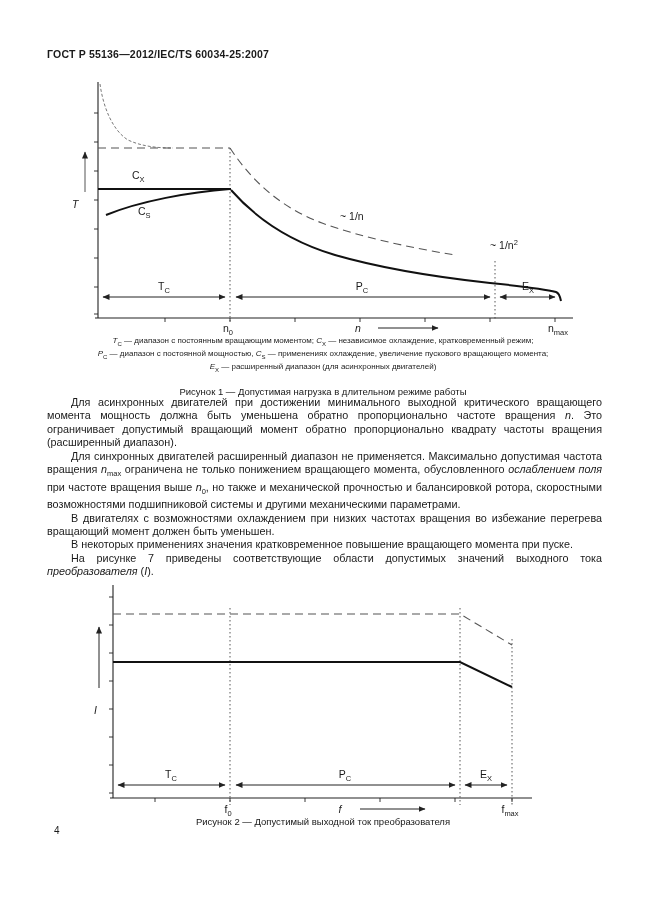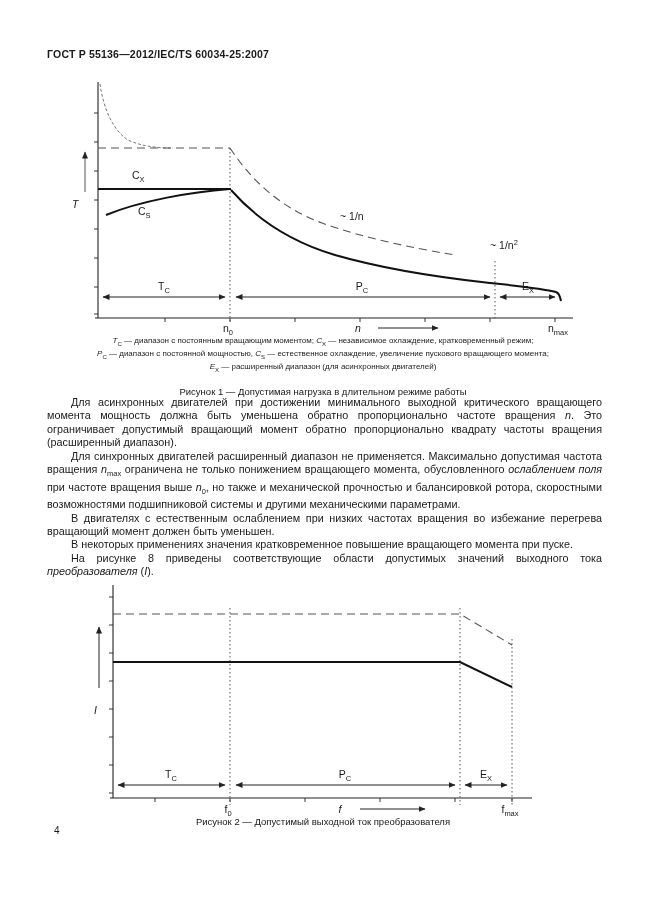--- a/index.html
+++ b/index.html
@@ -79,32 +79,32 @@
     <text x="488" y="212" text-anchor="middle"><tspan class="var">E</tspan><tspan class="ss" dy="2.5">X</tspan></text>
 
     <text x="188" y="254" text-anchor="middle"><tspan class="var">n</tspan><tspan class="ss" dy="2.5">0</tspan></text>
     <text class="var" x="318" y="254" text-anchor="middle">n</text>
     <line x1="338" y1="250" x2="398" y2="250" stroke="#222" stroke-width="1" marker-end="url(#ah1)"></line>
     <text x="518" y="254" text-anchor="middle"><tspan class="var">n</tspan><tspan class="ss" dy="2.5">max</tspan></text>
   </svg>
 
   <div class="legend">
     <div><i>T</i><sub>C</sub><span> — диапазон с постоянным вращающим моментом; </span><i>C</i><sub>X</sub><span> — независимое охлаждение, кратковременный режим;</span></div>
-    <div><i>P</i><sub>C</sub><span> — диапазон с постоянной мощностью, </span><i>C</i><sub>S</sub><span> — естественное охлаждение, увеличение пускового вращающего момента;</span></div>
+    <div><i>P</i><sub>C</sub><span> — диапазон с постоянной мощностью, </span><i>C</i><sub>S</sub><span> — применениях охлаждение, увеличение пускового вращающего момента;</span></div>
     <div><i>E</i><sub>X</sub><span> — расширенный диапазон (для асинхронных двигателей)</span></div>
   </div>
 
   <div class="cap cap1">Рисунок 1 — Допустимая нагрузка в длительном режиме работы</div>
 
   <div class="bodytx">
     <p><span>Для асинхронных двигателей при достижении минимального выходной критического вращающего момента мощность должна быть уменьшена обратно пропорционально частоте вращения </span><i>n</i><span>. Это ограничивает допустимый вращающий момент обратно пропорционально квадрату частоты вращения (расширенный диапазон).</span></p>
     <p><span>Для синхронных двигателей расширенный диапазон не применяется. Максимально допустимая частота вращения </span><i>n</i><sub>max</sub><span> ограничена не только понижением вращающего момента, обусловленного </span><i>ослаблением поля</i><span> при частоте вращения выше </span><i>n</i><sub>0</sub><span>, но также и механической прочностью и балансировкой ротора, скоростными возможностями подшипниковой системы и другими механическими параметрами.</span></p>
-    <p><span>В двигателях с естественным ослаблением при низких частотах вращения во избежание перегрева вращающий момент должен быть уменьшен.</span></p>
+    <p><span>В двигателях с возможностями охлаждением при низких частотах вращения во избежание перегрева вращающий момент должен быть уменьшен.</span></p>
     <p><span>В некоторых применениях значения кратковременное повышение вращающего момента при пуске.</span></p>
-    <p><span>На рисунке 8 приведены соответствующие области допустимых значений выходного тока </span><i>преобразователя</i><span> (</span><i>I</i><span>).</span></p>
+    <p><span>На рисунке 7 приведены соответствующие области допустимых значений выходного тока </span><i>преобразователя</i><span> (</span><i>I</i><span>).</span></p>
   </div>
 
   <svg class="fig" style="left:40px;top:583px;" width="560" height="235" viewBox="0 0 560 235">
     <defs>
       <marker id="ah2" markerWidth="9" markerHeight="8" refX="6.5" refY="3" orient="auto-start-reverse" markerUnits="userSpaceOnUse">
         <path d="M0,0 L7,3 L0,6 z" fill="#222"></path>
       </marker>
     </defs>
 
     <g>

